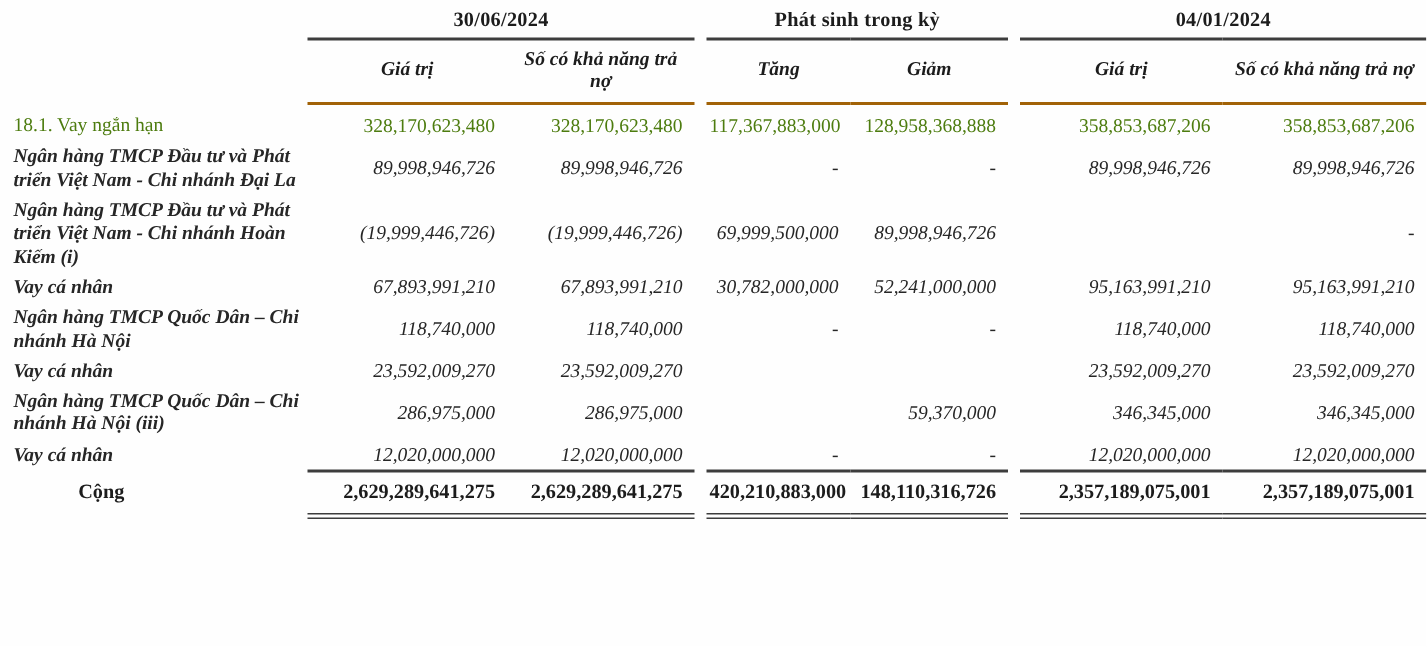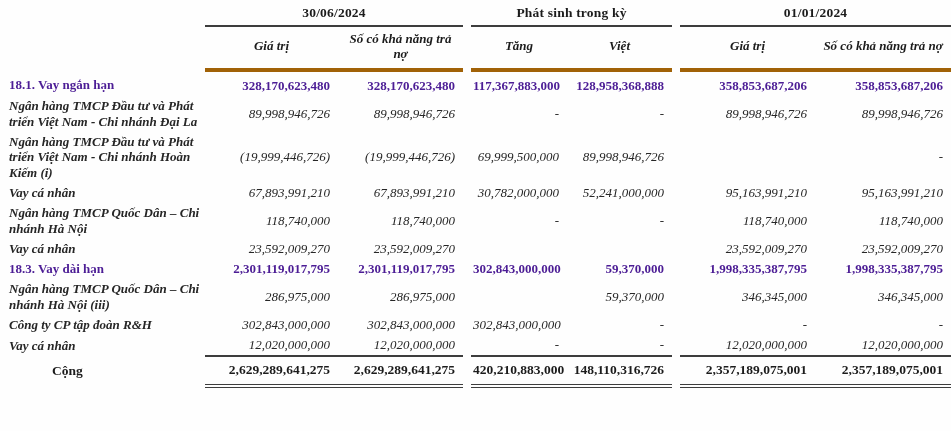--- a/index.html
+++ b/index.html
@@ -38,42 +38,42 @@
     letter-spacing: 0.2px;
   }
   tr.subs th {
     font-weight: bold;
     font-style: italic;
     font-size: 13px;
     text-align: center;
     vertical-align: middle;
     line-height: 1.15;
     padding: 5px 3px 6px 3px;
-    border-bottom: 4px solid #a16207;
+    border-bottom: 2px solid #a16207;
   }
   td.gap { border: none; }
 
   tbody td {
     font-size: 13px;
     vertical-align: middle;
     line-height: 1.18;
   }
   td.lbl {
     text-align: left;
     padding: 2.5px 4px 2.5px 9px;
     font-weight: bold;
   }
   td.num {
     text-align: right;
     padding: 2.5px 8px 2.5px 2px;
     white-space: nowrap;
   }
   tbody tr:first-child td { padding-top: 6px; }
 
-  tr.section td { font-weight: bold; color: #4c1d95; }
+  tr.section td { font-weight: normal; color: #4d7c0f; }
   tr.sub td { font-style: italic; color: #262626; }
 
   tr.total td { font-weight: bold; font-size: 13.5px; }
   tr.total td.lbl {
     text-align: center;
     padding: 5px 70px 6px 0;
   }
   tr.total td.num {
     border-top: 2px solid #3d3d3d;
     border-bottom: 4px double #3d3d3d;
@@ -97,29 +97,29 @@
       <col class="c-v5">
         <col class="c-v6">
     </colgroup>
     <thead>
       <tr class="dates">
         <td class="lbl"></td>
         <th colspan="2">30/06/2024</th>
         <td class="gap"></td>
         <th colspan="2">Phát sinh trong kỳ</th>
         <td class="gap"></td>
-        <th colspan="2">01/01/2024</th>
+        <th colspan="2">04/01/2024</th>
       </tr>
       <tr class="subs">
         <td class="lbl"></td>
         <th>Giá trị</th>
         <th>Số có khả năng trả nợ</th>
         <td class="gap"></td>
         <th>Tăng</th>
-        <th>Việt</th>
+        <th>Giảm</th>
         <td class="gap"></td>
         <th>Giá trị</th>
         <th>Số có khả năng trả nợ</th>
       </tr>
     </thead>
     <tbody id="rows">
         <tr class="section">
     <td class="lbl">18.1. Vay ngắn hạn</td>
     <td class="num">328,170,623,480</td>
     <td class="num">328,170,623,480</td>
@@ -178,52 +178,30 @@
     <td class="lbl">Vay cá nhân</td>
     <td class="num">23,592,009,270</td>
     <td class="num">23,592,009,270</td>
     <td class="gap"></td>
     <td class="num"></td>
     <td class="num"></td>
     <td class="gap"></td>
     <td class="num">23,592,009,270</td>
     <td class="num">23,592,009,270</td>
   </tr>
-        <tr class="section">
-    <td class="lbl">18.3. Vay dài hạn</td>
-    <td class="num">2,301,119,017,795</td>
-    <td class="num">2,301,119,017,795</td>
-    <td class="gap"></td>
-    <td class="num">302,843,000,000</td>
-    <td class="num">59,370,000</td>
-    <td class="gap"></td>
-    <td class="num">1,998,335,387,795</td>
-    <td class="num">1,998,335,387,795</td>
-  </tr>
         <tr class="sub">
     <td class="lbl">Ngân hàng TMCP Quốc Dân – Chi nhánh Hà Nội (iii)</td>
     <td class="num">286,975,000</td>
     <td class="num">286,975,000</td>
     <td class="gap"></td>
     <td class="num"></td>
     <td class="num">59,370,000</td>
     <td class="gap"></td>
     <td class="num">346,345,000</td>
     <td class="num">346,345,000</td>
-  </tr>
-        <tr class="sub">
-    <td class="lbl">Công ty CP tập đoàn R&amp;H</td>
-    <td class="num">302,843,000,000</td>
-    <td class="num">302,843,000,000</td>
-    <td class="gap"></td>
-    <td class="num">302,843,000,000</td>
-    <td class="num">-</td>
-    <td class="gap"></td>
-    <td class="num">-</td>
-    <td class="num">-</td>
   </tr>
         <tr class="sub">
     <td class="lbl">Vay cá nhân</td>
     <td class="num">12,020,000,000</td>
     <td class="num">12,020,000,000</td>
     <td class="gap"></td>
     <td class="num">-</td>
     <td class="num">-</td>
     <td class="gap"></td>
     <td class="num">12,020,000,000</td>

